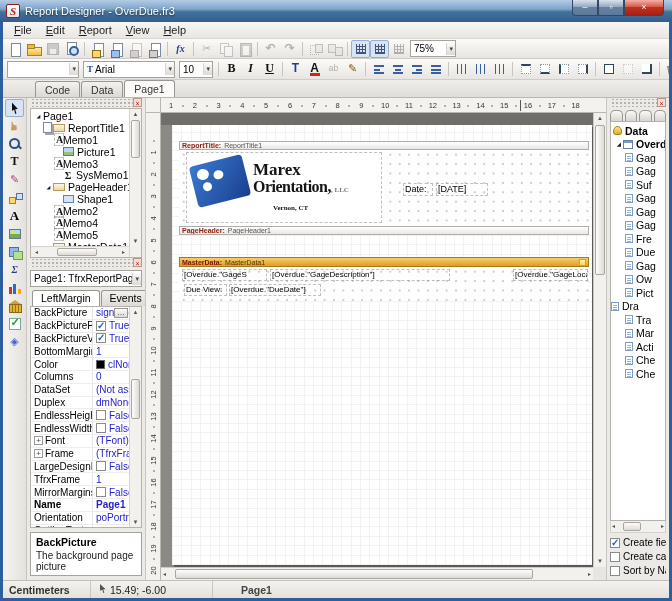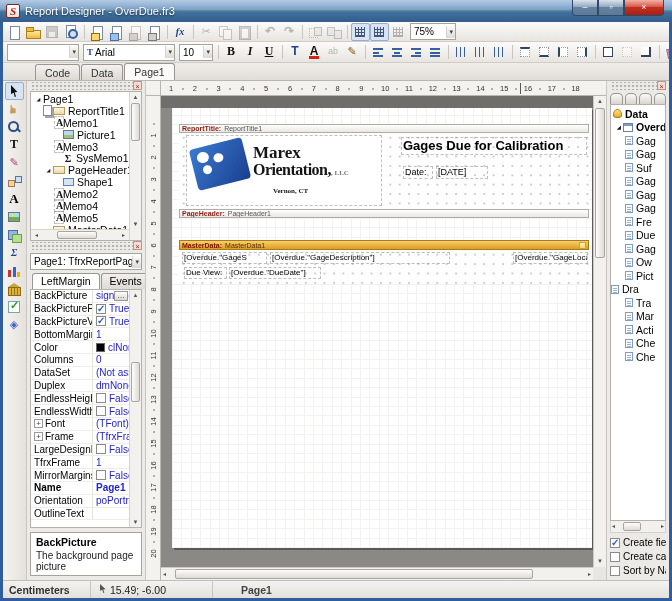--- a/index.html
+++ b/index.html
@@ -19,21 +19,21 @@
   .wbtn.close{width:40px;border-radius:0 0 4px 0;background:linear-gradient(#f2b0a6,#d9594a 45%,#c03021 50%,#a82013)}
   .app{position:absolute;left:3px;right:3px;top:22px;bottom:3px;background:#eceae7;display:flex;flex-direction:column;overflow:hidden}
   
   .menubar{height:17px;flex:0 0 auto;display:flex;align-items:center;padding-left:4px;
     background:linear-gradient(#f7f6f4,#e9e7e3);border-bottom:1px solid #d9d6d1}
   .menu-item{display:inline-block;padding:1px 7px;color:#1d1d1d}
   .menu-item::first-letter{text-decoration:underline}
   .toolbar{flex:0 0 auto;display:flex;align-items:center;background:linear-gradient(#fcfbf9,#e8e5e1);
     border-bottom:1px solid #d0cdc8;padding:0 2px}
   .tb1{height:20px}.tb2{height:21px}
-  .tbbtn,.sbtn{width:19px;height:18px;display:inline-flex;align-items:center;
+  .tbbtn,.sbtn{width:19px;height:18px;display:inline-flex;align-items:center;justify-content:center;
     border:1px solid transparent;border-radius:2px;flex:0 0 auto}
   .tbbtn.act,.sbtn.act{background:#d8e3f3;border-color:#96aed2}
   .tbbtn.dis{opacity:.4;filter:grayscale(.9)}
   .tbsep{width:1px;height:14px;background:#c8c4bf;margin:0 3px;flex:0 0 auto}
   .tb-select{height:17px;border:1px solid #a6a29c;background:#fff;display:inline-flex;align-items:center;
     font-size:10px;padding-left:3px;margin:0 2px;gap:2px;overflow:hidden;flex:0 0 auto}
   .sel-val{flex:1;white-space:nowrap;overflow:hidden}
   .sel-ic{font:bold 9px "Liberation Serif",serif;color:#2244aa;font-style:normal}
   .dd{font-size:7px;color:#444;margin-left:auto;flex:0 0 auto;border-left:1px solid #d8d5d0;padding:2px 2px;
     background:linear-gradient(#fafafa,#dcdad6);font-style:normal}
@@ -262,20 +262,27 @@
   <span class="app-icon">S</span>
   <span class="title-text">Report Designer - OverDue.fr3</span>
 </div>
 <div class="win-btns">
   <span class="wbtn min">–</span>
   <span class="wbtn">▫</span>
   <span class="wbtn close">×</span>
 </div>
 
 <div class="app">
+  <div class="menubar" id="menubar">
+      <span class="menu-item">File</span>
+      <span class="menu-item">Edit</span>
+      <span class="menu-item">Report</span>
+      <span class="menu-item">View</span>
+      <span class="menu-item">Help</span>
+    </div>
   <div class="toolbar tb1" id="toolbar1">
       <span class="tbbtn">
         <i class="ic i-page"></i>
       </span>
       <span class="tbbtn">
         <i class="ic i-open"></i>
       </span>
       <span class="tbbtn dis">
         <i class="ic i-save"></i>
       </span>
@@ -835,21 +842,20 @@
                 </div>
                 <span class="ld o1"></span>
                 <span class="ld o2"></span>
                 <span class="ld o3"></span>
                 <div class="logo-text">
                   <div class="logo-l1">Marex</div>
                   <div class="logo-l2"><span>Orientation,</span><span class="logo-llc">, LLC</span></div>
                   <div class="logo-l3">Vernon, CT</div>
                 </div>
               </div>
-              <div class="memo m-title">Gages Due for Calibration</div>
               <div class="memo m-datelabel">Date:</div>
               <div class="memo m-datefield">[DATE]</div>
             </div>
 
             <div class="bandstrip">
               <span class="bs-type">PageHeader:</span>
               <span class="bs-name">PageHeader1</span>
             </div>
 
             <div class="bgap"></div>

